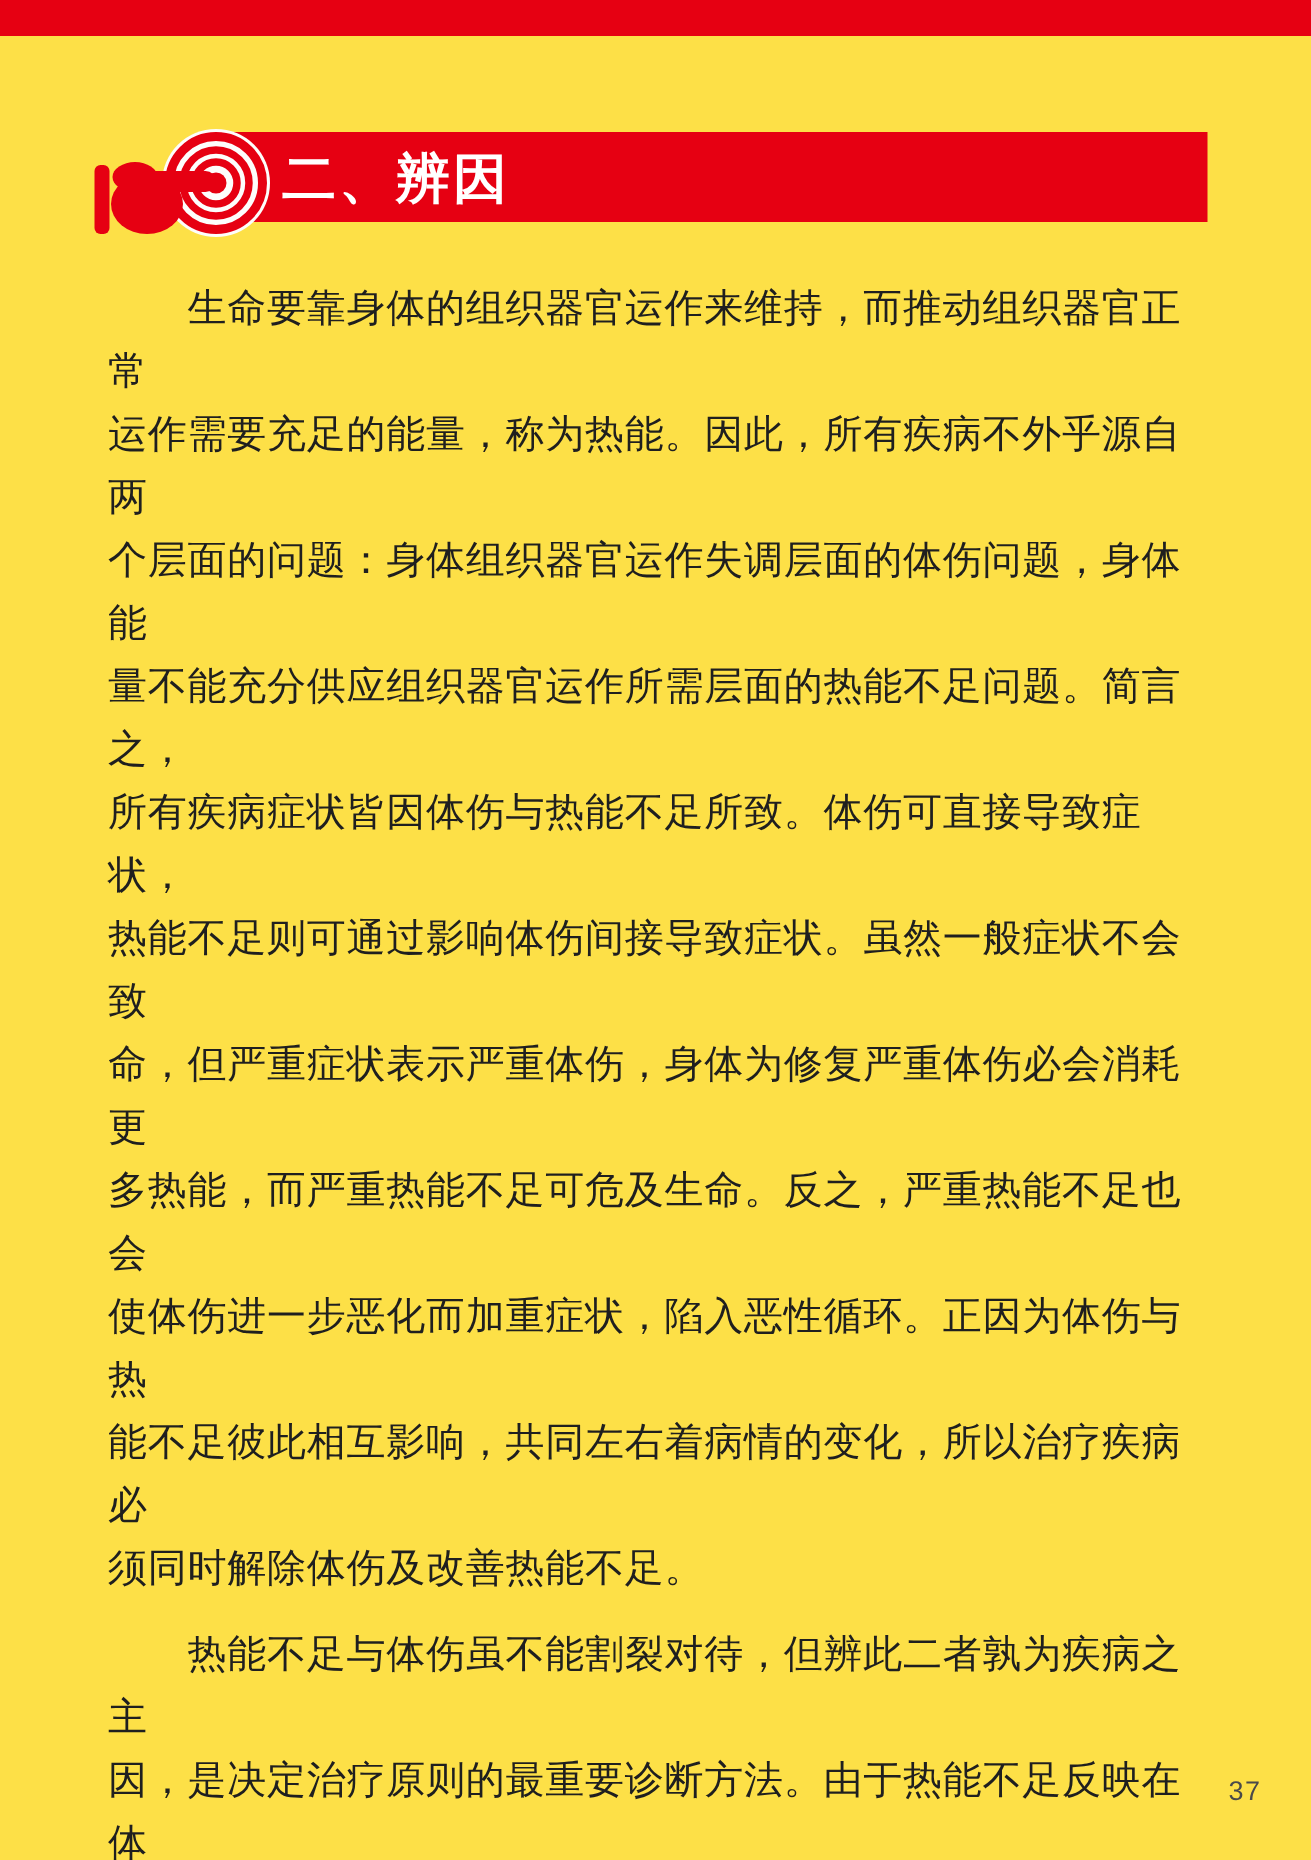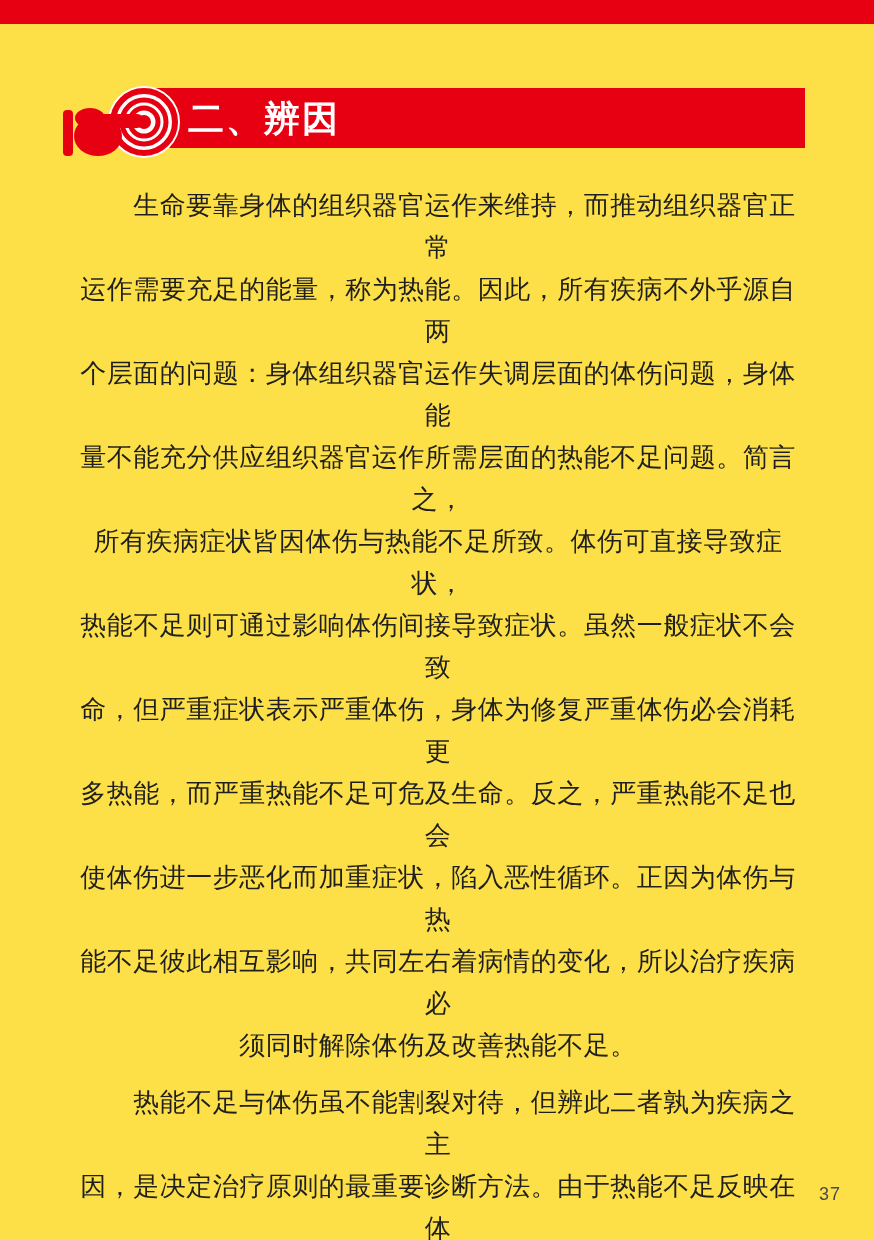--- a/index.html
+++ b/index.html
@@ -56,21 +56,21 @@
     width: 732px;
   }
   .content p {
     margin: 0 0 15px 0;
     font-size: 26px;
     line-height: 42px;
     color: #1f1f1f;
     font-weight: 500;
     letter-spacing: 0.5px;
     white-space: pre-line;
-    text-align: center;
+    text-align: left;
   }
   .page-number {
     position: absolute;
     right: 33px;
     top: 1184px;
     font-size: 18px;
     color: #4a4a4a;
     letter-spacing: 1px;
   }
 </style>

